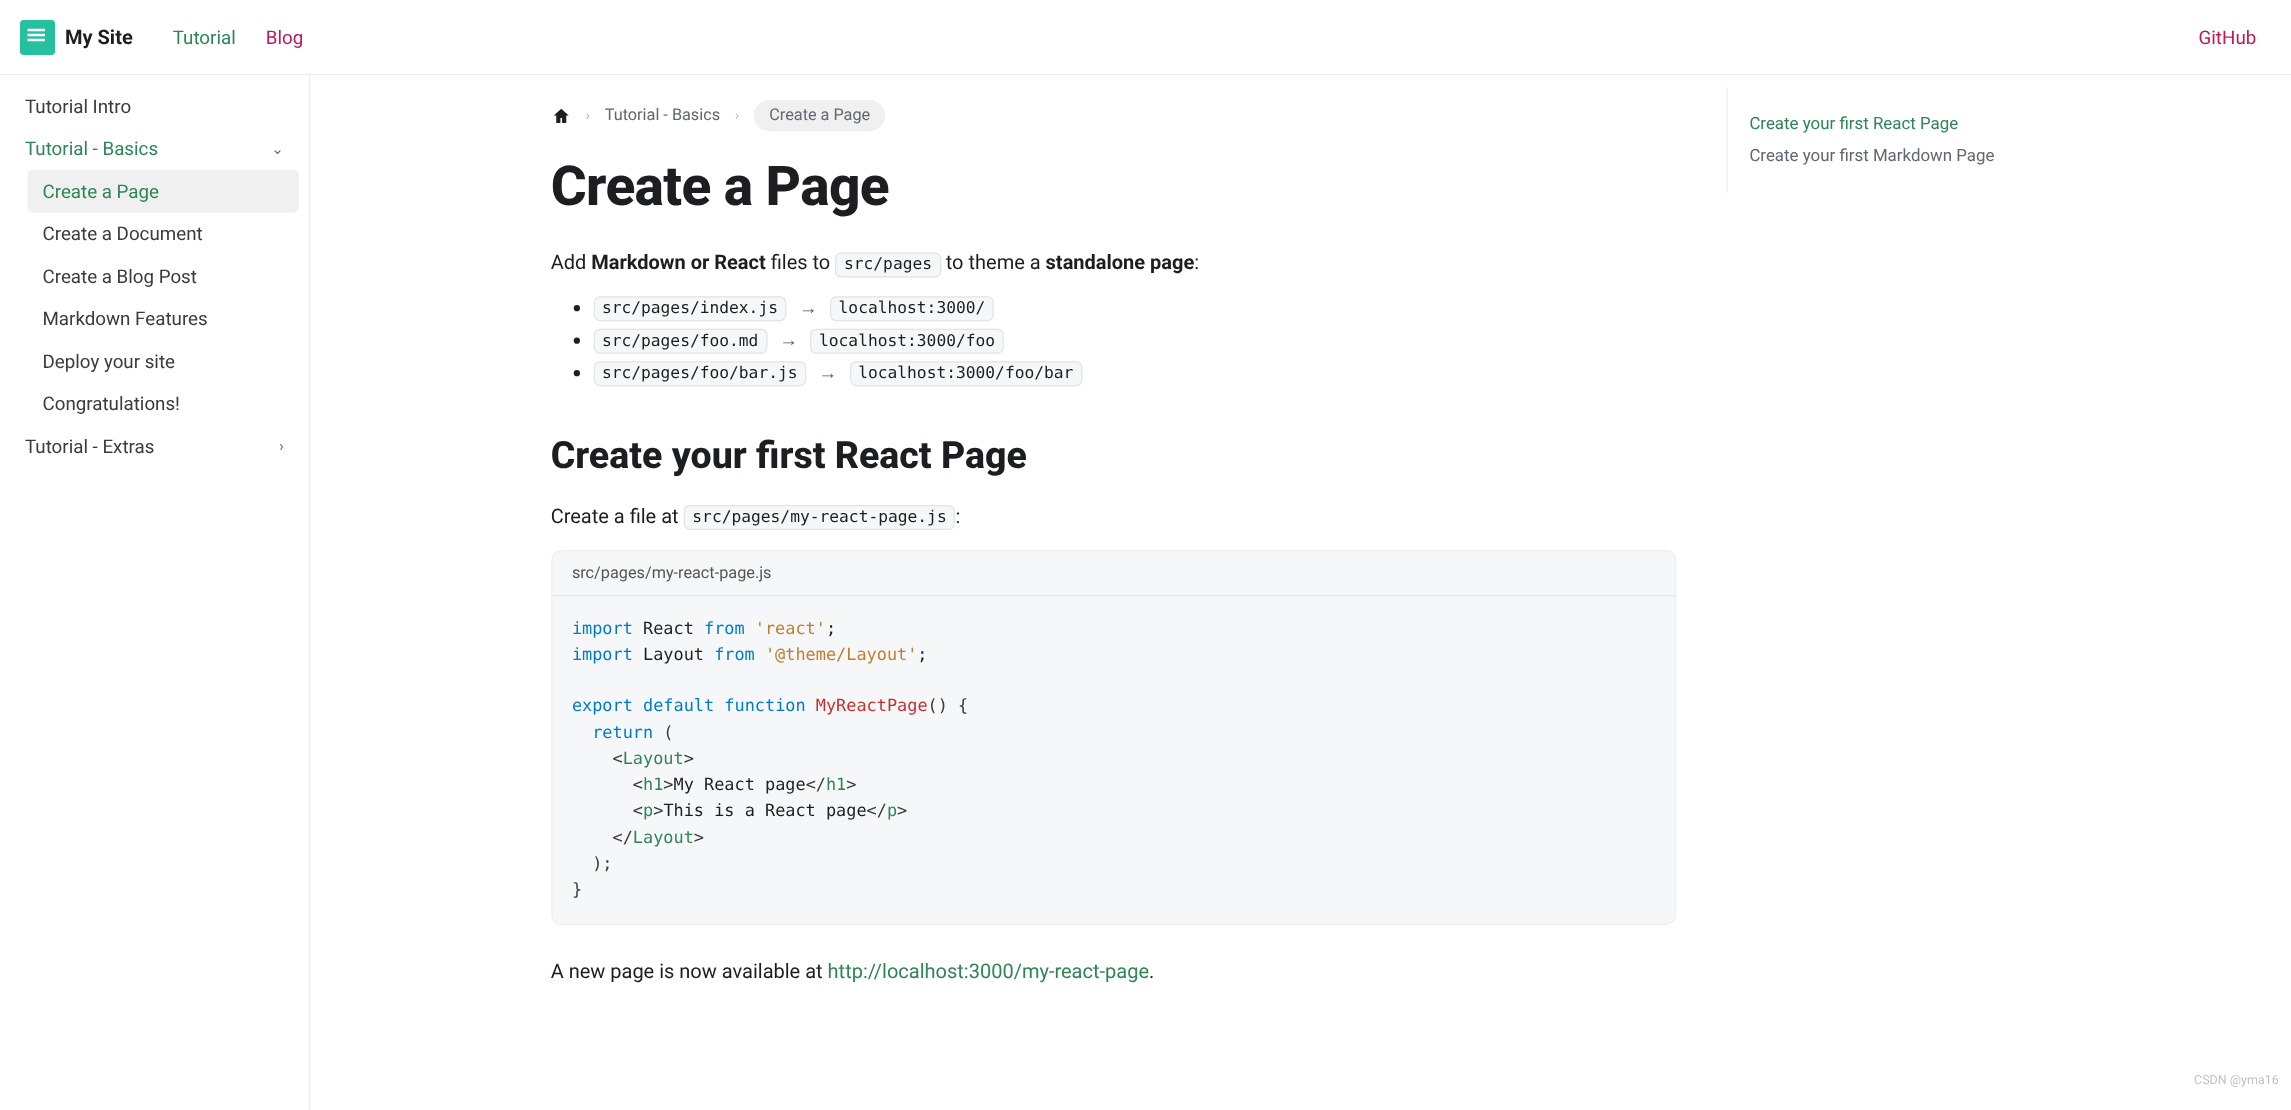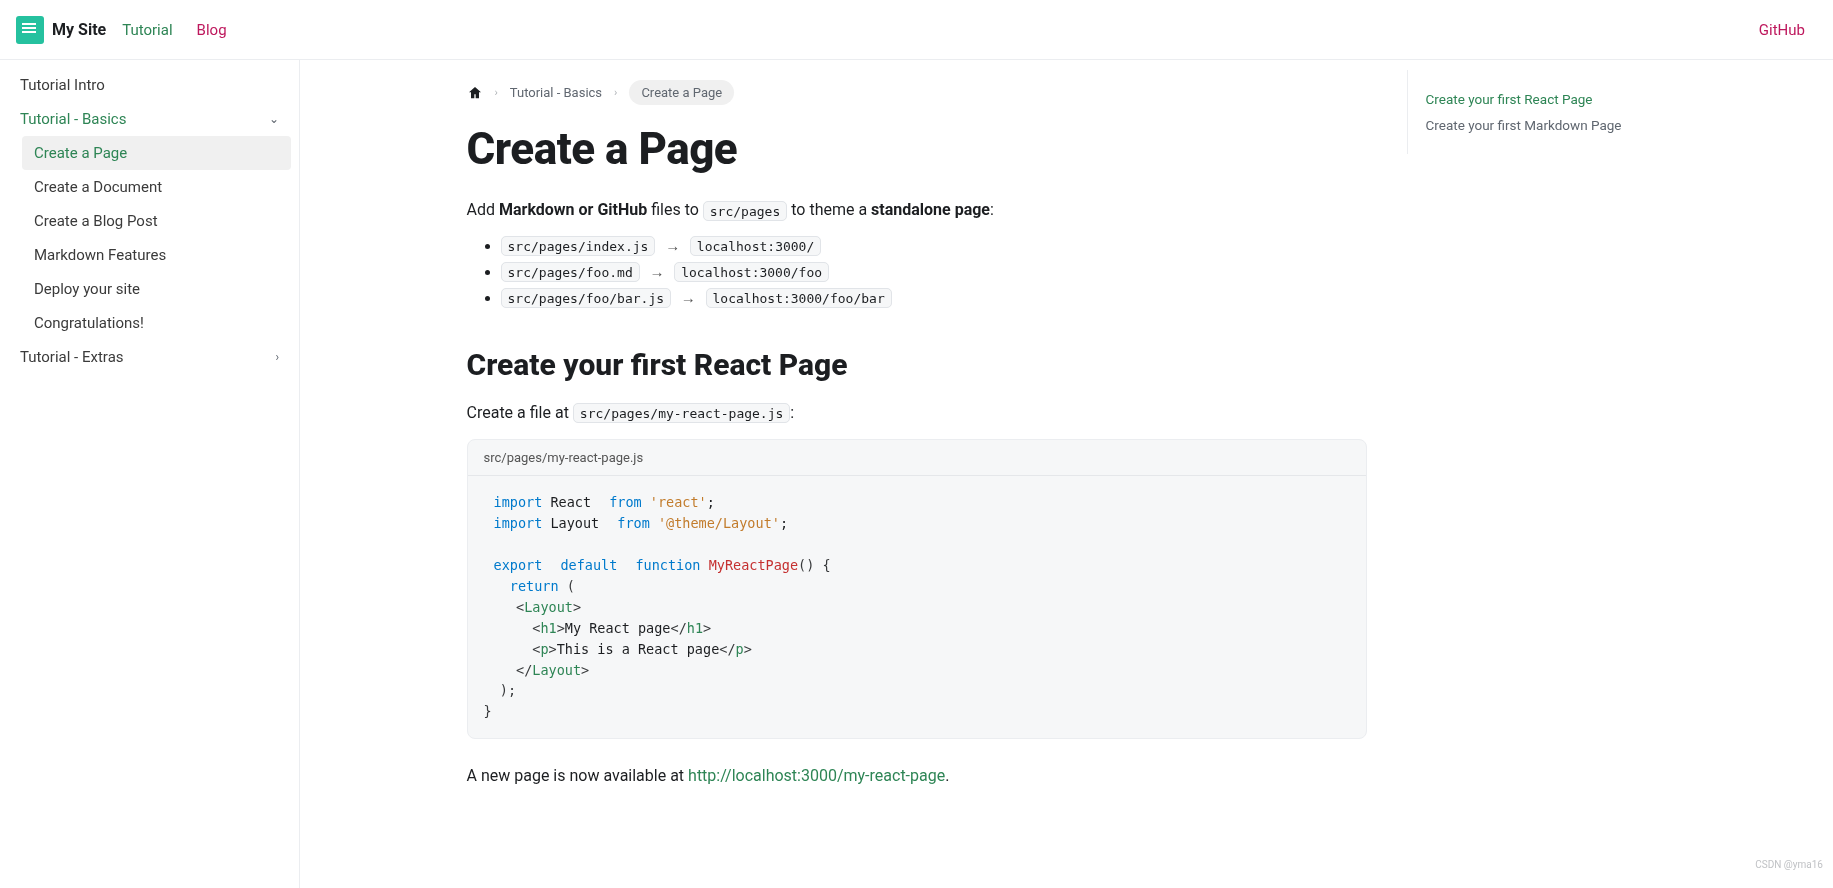--- a/index.html
+++ b/index.html
@@ -1,30 +1,30 @@
 <!DOCTYPE html>
 <html><head>
 <meta charset="utf-8">
 <style>
 * { box-sizing: border-box; margin: 0; padding: 0; }
 body { font-family: -apple-system, BlinkMacSystemFont, "Segoe UI", Roboto, Helvetica, Arial, sans-serif; color: #1c1e21; background: #fff; font-size: 16px; }
 a { text-decoration: none; }
 
 
 .navbar { display: flex; align-items: center; height: 60px; padding: 0 16px; border-bottom: 1px solid #ebedf0; }
-.navbar-brand { display: flex; align-items: center; gap: 8px; font-weight: 700; margin-right: 4px; }
+.navbar-brand { display: flex; align-items: center; gap: 8px; font-weight: 700; margin-right: 20px; }
 .logo { width: 28px; height: 28px; background: #25c19f; border-radius: 3px; position: relative; }
 .logo::after { content: ""; position: absolute; left: 6px; top: 7px; width: 14px; height: 2px; background: #fff; box-shadow: 0 4px 0 #fff, 0 8px 0 #fff; }
 .navbar-link { padding: 8px 12px; color: #be185d; font-size: 15px; }
 .navbar-link.active { color: #2e8555; }
 .navbar-right { margin-left: auto; display: flex; align-items: center; text-align: center; }
 
 
 .layout { display: flex; }
-.sidebar { width: 300px; border-right: 1px solid #ebedf0; padding: 8px; min-height: calc(100vh - 60px); }
+.sidebar { width: 248px; border-right: 1px solid #ebedf0; padding: 8px; min-height: calc(100vh - 60px); }
 .sidebar-item, .sidebar-category { display: flex; align-items: center; padding: 8px 12px; font-size: 15px; color: #3b3b3b; border-radius: 4px; cursor: pointer; }
 .sidebar-category { justify-content: space-between; }
 .sidebar-category.active-cat { color: #2e8555; }
 .sidebar-sub { padding-left: 14px; }
 .sidebar-item.active { background: #f0f0f0; color: #2e8555; }
 .chev { font-size: 12px; color: #606770; }
 
 .main-wrap { flex: 1; display: flex; justify-content: center; }
 .main { width: 980px; padding: 20px 40px 60px 40px; }
 .toc { width: 300px; padding: 16px 18px; border-left: 1px solid #ebedf0; margin-top: 10px; margin-bottom: 10px; height: fit-content; }
@@ -46,21 +46,21 @@
 .code-inline { font-family: SFMono-Regular, Menlo, Consolas, monospace; background: #f6f7f8; border: 1px solid #e1e4e8; border-radius: 5px; padding: 1.5px 6px; font-size: 13px; }
 .link { color: #2e8555; }
 
 .ul { padding-left: 34px; margin: 10px 0 20px 0; }
 .ul li { margin-bottom: 8px; font-size: 15px; }
 .arrow { margin: 0 6px; color: #555; }
 
 .codeblock { background: #f6f7f8; border: 1px solid #ebedf0; border-radius: 8px; margin: 14px 0 24px 0; overflow: hidden; }
 .codeblock-header { padding: 10px 16px; font-size: 13px; color: #555; border-bottom: 1px solid #e5e7ea; }
 .codeblock-body { padding: 16px; font-family: SFMono-Regular, Menlo, Consolas, monospace; font-size: 13.5px; line-height: 1.55; white-space: pre; }
-.tok-kw { color: #007acc; margin-left: 10px; }
+.tok-kw { color: #007acc; }
 .tok-fn { color: #c53030; }
 .tok-str { color: #c27c2c; }
 .tok-tag { color: #2e8555; }
 .tok-punc { color: #383a3c; }
 
 .watermark { position: fixed; bottom: 18px; right: 10px; font-size: 10px; color: #c0c2c5; }
 </style>
 </head>
 <body>
 
@@ -111,21 +111,21 @@
         </span>
         <span class="bc-chev">›</span>
         <span class="bc-link">Tutorial - Basics</span>
         <span class="bc-chev">›</span>
         <span class="bc-current">Create a Page</span>
       </nav>
 
       <h1 class="h1">Create a Page</h1>
 
       <p class="para">
-        <span>Add </span><strong>Markdown or GitHub</strong><span> files to </span><code class="code-inline">src/pages</code><span> to theme a </span><strong>standalone page</strong><span>:</span>
+        <span>Add </span><strong>Markdown or React</strong><span> files to </span><code class="code-inline">src/pages</code><span> to theme a </span><strong>standalone page</strong><span>:</span>
       </p>
 
       <ul class="ul">
         <li>
           <code class="code-inline">src/pages/index.js</code>
           <span class="arrow">→</span>
           <code class="code-inline">localhost:3000/</code>
         </li>
         <li>
           <code class="code-inline">src/pages/foo.md</code>

